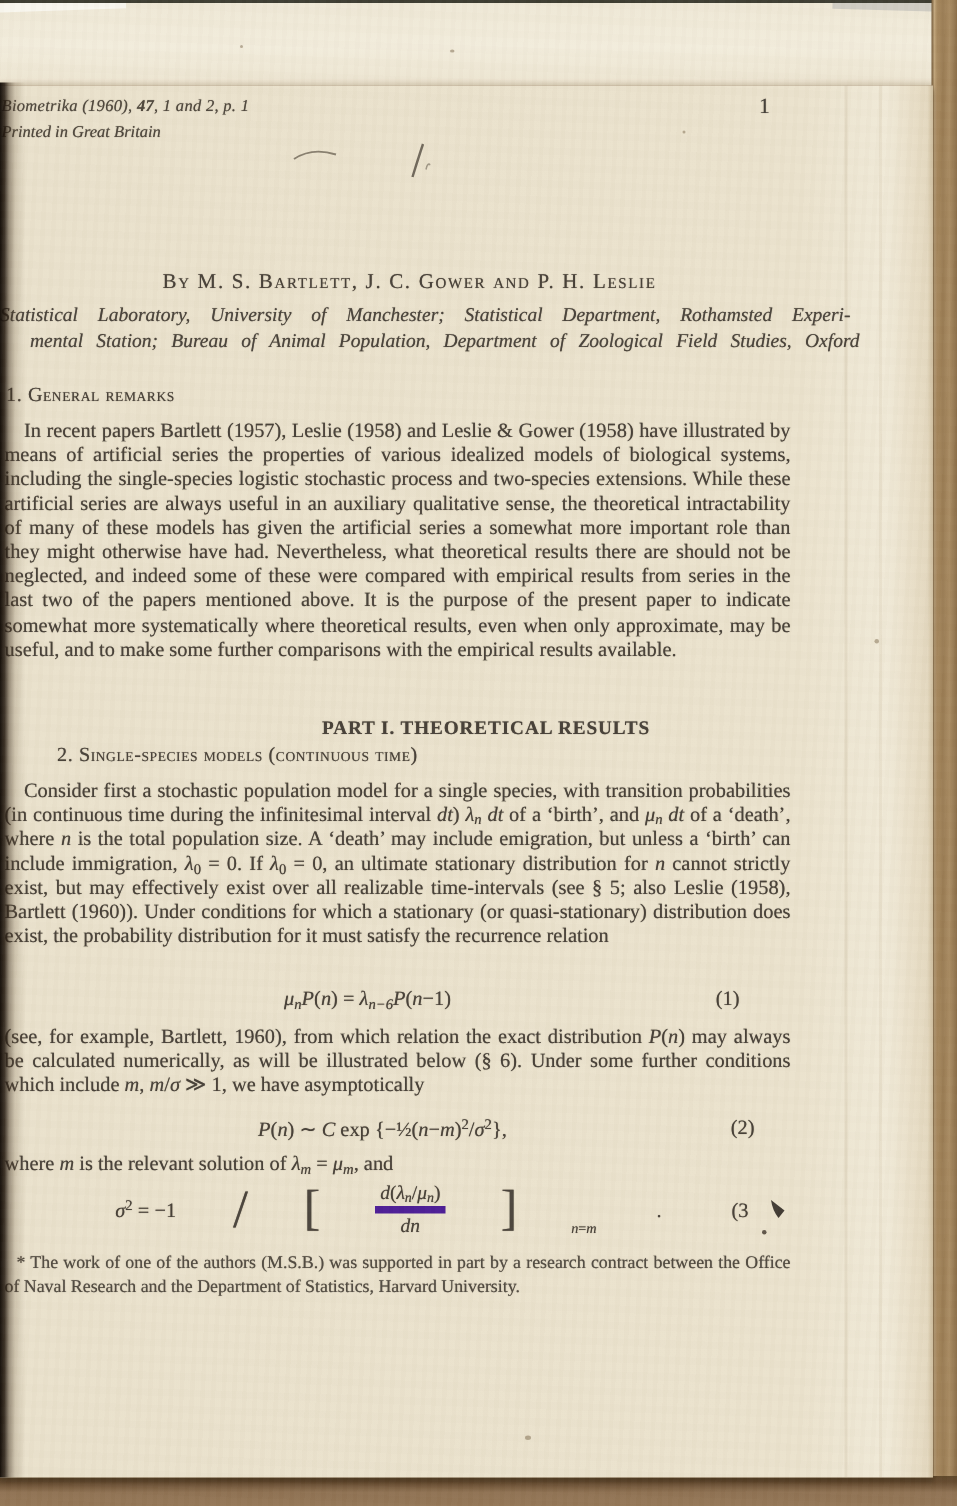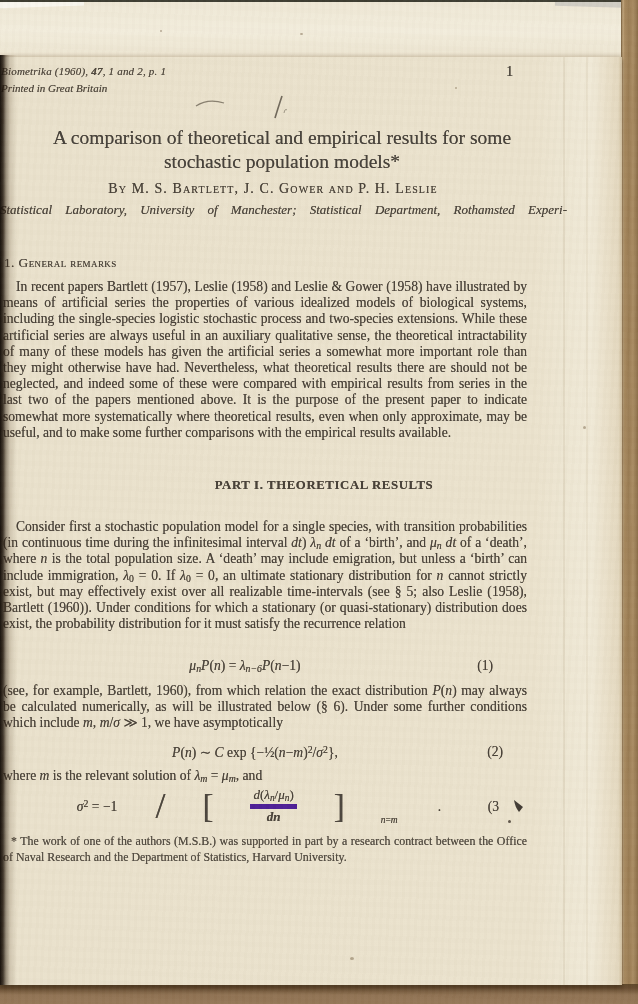--- a/index.html
+++ b/index.html
@@ -58,21 +58,21 @@
   .eq1{top:657px;transform:translateX(-20px);}
   .eq2{top:743px;transform:translateX(-10px);}
   .eq3{top:784px;height:46px;transform:translateX(-6px);}
   .eq-num{position:absolute;right:14px;transform:none;}
   .eq3 .eq-num{right:22px;}
   .eq3-body{display:inline-flex;align-items:center;gap:36px;}
   .bigslash{font-size:36px;font-weight:400;line-height:0;margin:0 0 2px 2px;color:#4a443c;}
   .bigbracket{font-size:33px;font-weight:400;line-height:0;color:#4a443c;margin:0 1px 2px;}
   .frac{display:inline-flex;flex-direction:column;text-align:center;font-size:13px;line-height:14.5px;margin-bottom:2px;}
   .frac .num{border-bottom:5px solid #4c1d95;padding:0 3px 1px;}
-  .frac .den{padding-top:1px;font-weight:bold;}
+  .frac .den{padding-top:1px;}
   .eq3-sub{font-size:9.5px;position:relative;top:13px;left:-1px;text-align:right;}
   .eq3-period{margin-left:3px;}
   .footnote{left:3px;top:834px;width:524px;font-size:11.9px;line-height:15.8px;text-align:justify;
             text-indent:8px;color:#514b42;}
   
   .mark{position:absolute;z-index:30;pointer-events:none;}
   .speck{position:absolute;border-radius:50%;background:rgba(110,92,62,.45);z-index:30;}
 </style>
 </head>
 <body>
@@ -88,36 +88,34 @@
   <div class="page"></div>
   <div class="fold1"></div>
   <div class="fold2"></div>
 
   <div class="content soft">
 
     <div class="blk journal"><span class="it">Biometrika (1960), </span><span class="it bd">47</span><span class="it">, 1 and 2, p. 1</span></div>
     <div class="blk printed">Printed in Great Britain</div>
     <div class="blk pagenum">1</div>
 
-    <div class="blk title">
-      <div>A comparison of theoretical and empirical results for some</div>
-      <div>stochastic population models*</div>
-    </div>
 
     <div class="blk byline">By M. S. Bartlett, J. C. Gower and P. H. Leslie</div>
 
     <div class="blk affil">
       <div class="l1">Statistical Laboratory, University of Manchester; Statistical Department, Rothamsted Experi-</div>
+      <div class="l2">mental Station; Bureau of Animal Population, Department of Zoological Field Studies, Oxford</div>
     </div>
 
     <div class="blk sec-head sec1">1. General remarks</div>
 
     <div class="blk para para1 ind">In recent papers Bartlett (1957), Leslie (1958) and Leslie &amp; Gower (1958) have illustrated by means of artificial series the properties of various idealized models of biological systems, including the single-species logistic stochastic process and two-species extensions. While these artificial series are always useful in an auxiliary qualitative sense, the theoretical intractability of many of these models has given the artificial series a somewhat more important role than they might otherwise have had. Nevertheless, what theoretical results there are should not be neglected, and indeed some of these were compared with empirical results from series in the last two of the papers mentioned above. It is the purpose of the present paper to indicate somewhat more systematically where theoretical results, even when only approximate, may be useful, and to make some further comparisons with the empirical results available.</div>
 
     <div class="blk part-head">PART I. THEORETICAL RESULTS</div>
+    <div class="blk sec-head sec2">2. Single-species models (continuous time)</div>
 
     <div class="blk para para2 ind"><span>Consider first a stochastic population model for a single species, with transition probabilities (in continuous time during the infinitesimal interval </span><span class="it">dt</span><span>) </span><span class="it">λ</span><sub class="it">n</sub><span> </span><span class="it">dt</span><span> of a ‘birth’, and </span><span class="it">μ</span><sub class="it">n</sub><span> </span><span class="it">dt</span><span> of a ‘death’, where </span><span class="it">n</span><span> is the total population size. A ‘death’ may include emigration, but unless a ‘birth’ can include immigration, </span><span class="it">λ</span><sub>0</sub><span> = 0. If </span><span class="it">λ</span><sub>0</sub><span> = 0, an ultimate stationary distribution for </span><span class="it">n</span><span> cannot strictly exist, but may effectively exist over all realizable time-intervals (see § 5; also Leslie (1958), Bartlett (1960)). Under conditions for which a stationary (or quasi-stationary) distribution does exist, the probability distribution for it must satisfy the recurrence relation</span></div>
 
     <div class="blk eq eq1">
       <span><span class="it">μ</span><sub class="it">n</sub><span class="it">P</span><span>(</span><span class="it">n</span><span>) = </span><span class="it">λ</span><sub class="it">n−6</sub><span class="it">P</span><span>(</span><span class="it">n</span><span>−1)</span></span>
       <span class="eq-num">(1)</span>
     </div>
 
     <div class="blk para para3"><span>(see, for example, Bartlett, 1960), from which relation the exact distribution </span><span class="it">P</span><span>(</span><span class="it">n</span><span>) may always be calculated numerically, as will be illustrated below (§ 6). Under some further conditions which include </span><span class="it">m</span><span>, </span><span class="it">m</span><span>/</span><span class="it">σ</span><span> ≫ 1, we have asymptotically</span></div>
 

